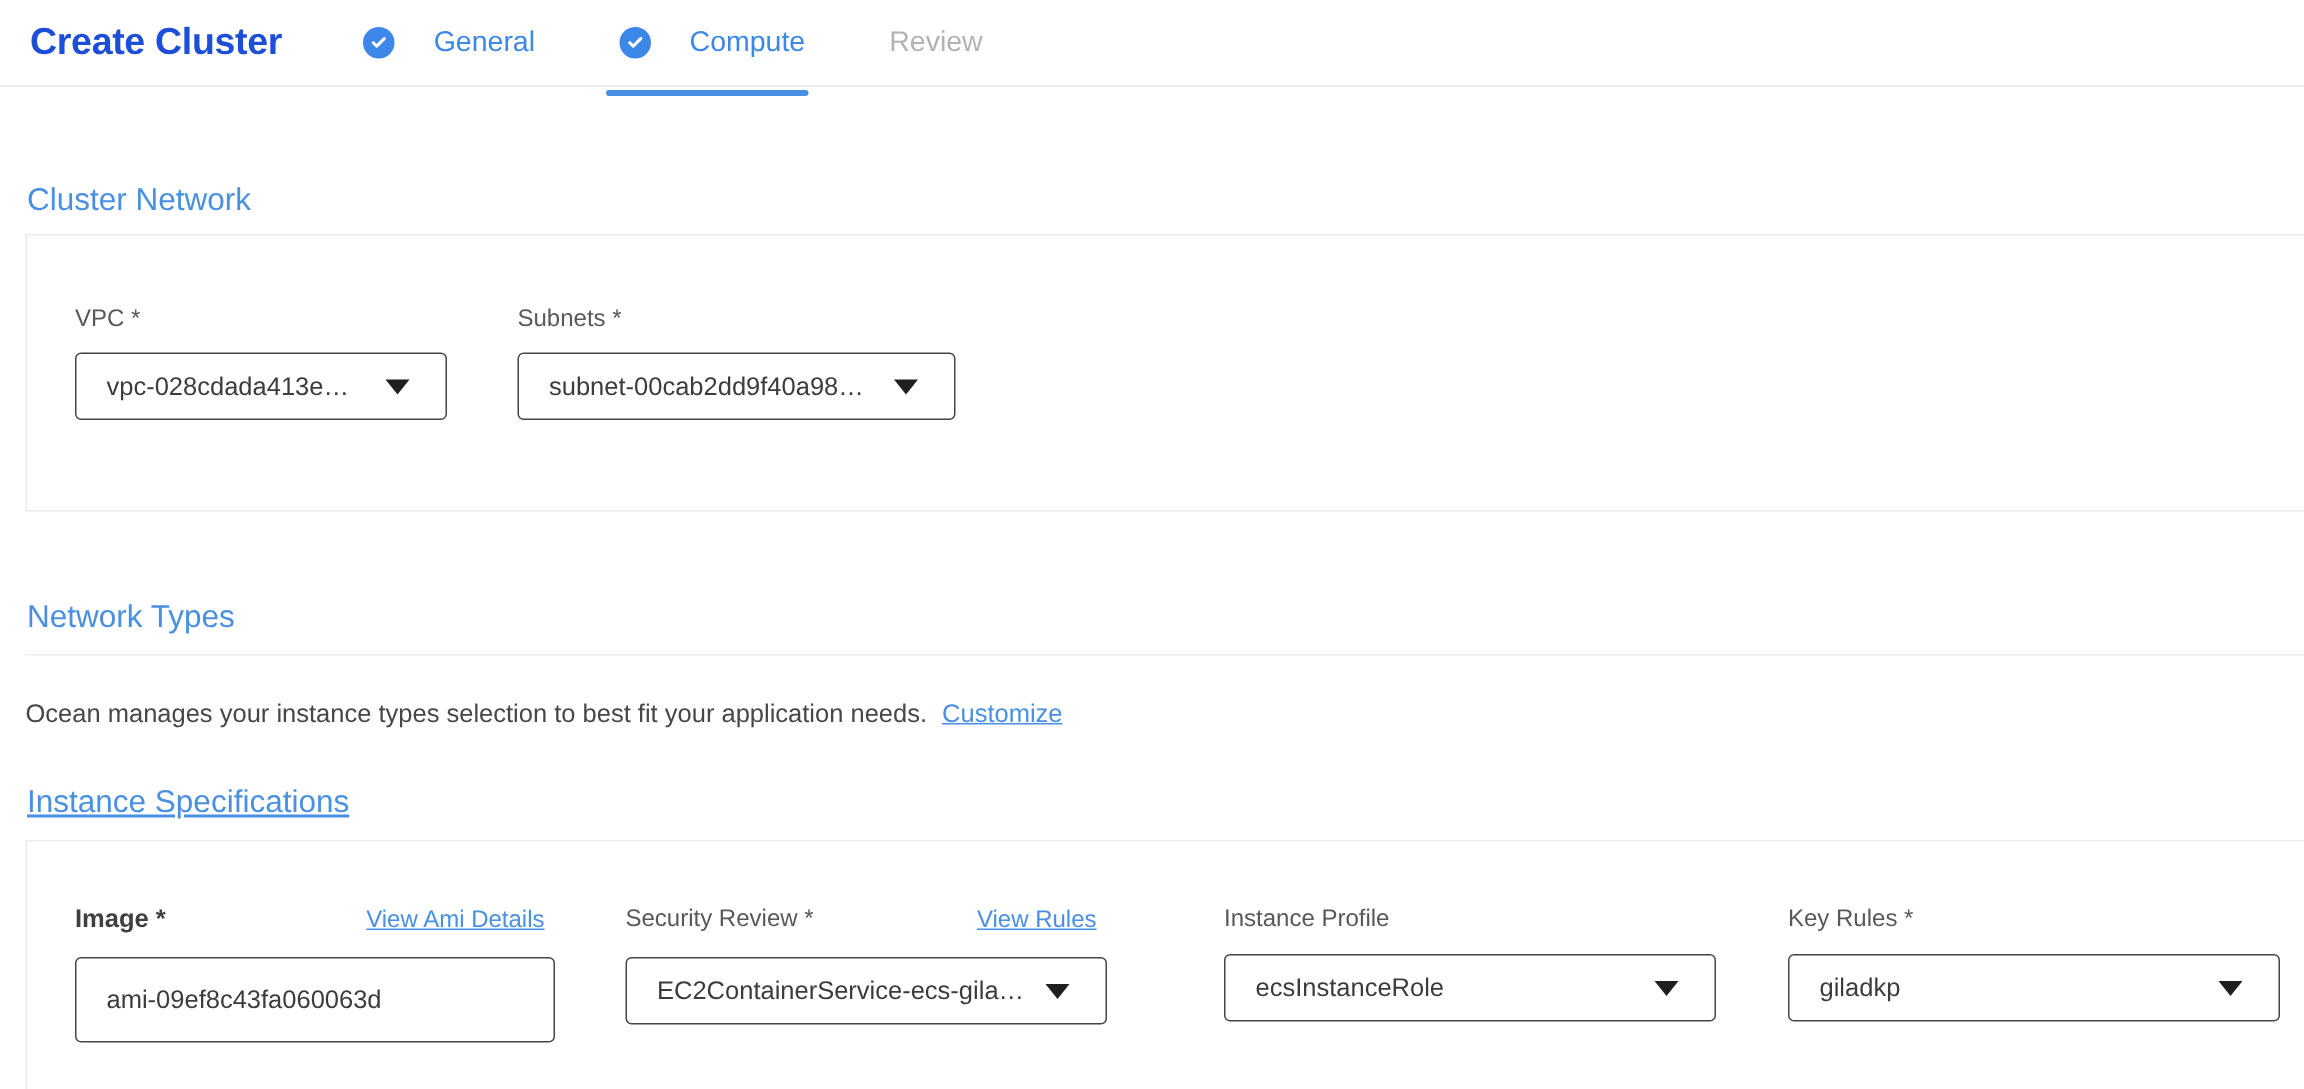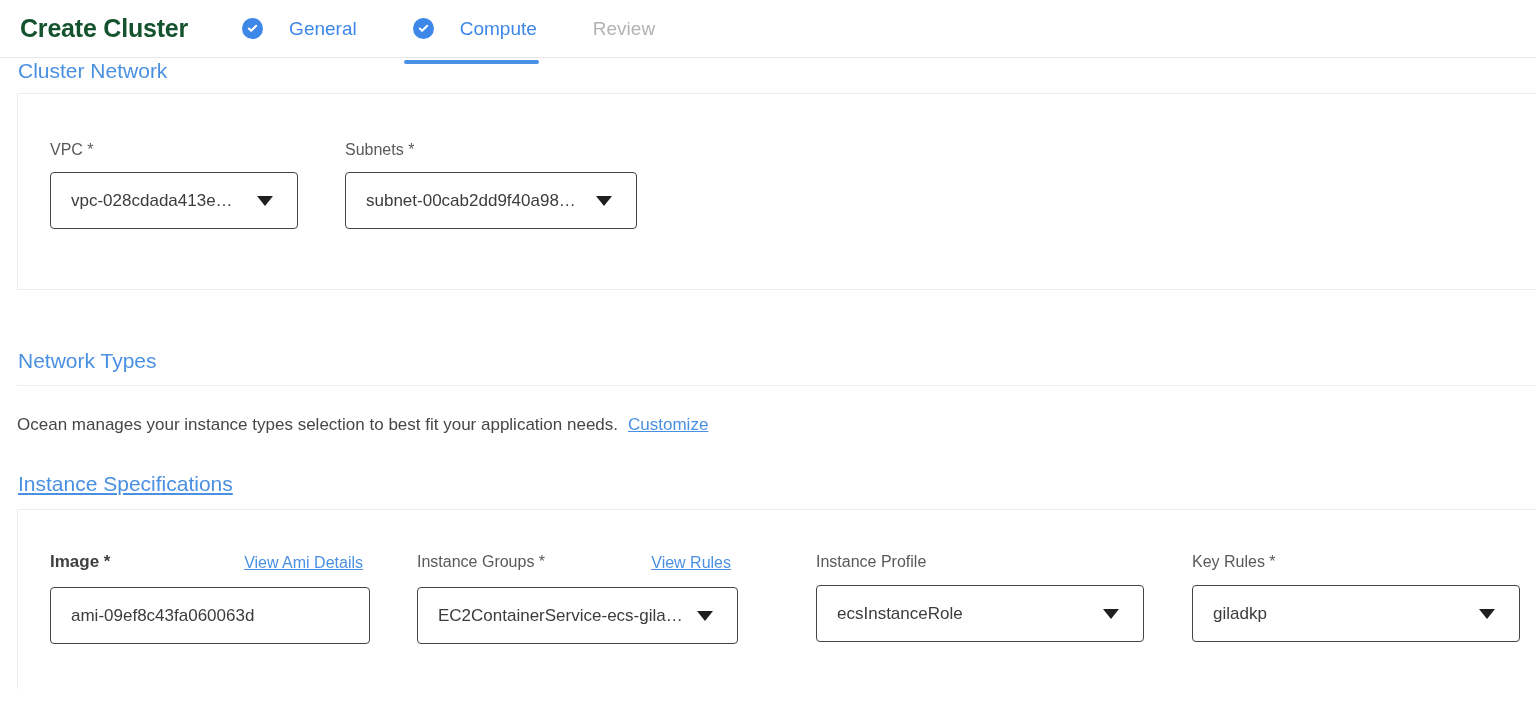--- a/index.html
+++ b/index.html
@@ -11,21 +11,21 @@
     color: #4a4a4a;
   }
   .page { position: relative; width: 1536px; height: 726px; background:#fff; }
 
   
   .wizard-header {
     height: 58px; border-bottom: 1px solid #e7e7e7;
     display: flex; align-items: center; padding-left: 20px;
   }
   .page-title {
-    font-size: 25px; font-weight: 700; color: #14532d;
+    font-size: 25px; font-weight: 700; color: #1d4ed8;
     margin-right: 54px; letter-spacing: -0.2px; white-space: nowrap;
   }
   .tabs { display: flex; align-items: center; height: 100%; }
   .tab {
     display: flex; align-items: center; gap: 26px;
     font-size: 19px; color: #3d87e8; margin-right: 56px;
     position: relative; cursor: pointer; white-space: nowrap; height: 100%;
   }
   .tab .check {
     width: 21px; height: 21px; border-radius: 50%;
@@ -36,21 +36,21 @@
   .tab-underline {
     position: absolute; left: -9px; right: -2px; height: 4px;
     background: #4a90e2; border-radius: 2px; top: 60px;
   }
 
   
   .section-heading {
     font-size: 21px; font-weight: 400; color: #4a90e2;
     margin-left: 18px; line-height: 26px;
   }
-  .h-cluster-network { }
+  .h-cluster-network { margin-top: 63px; }
   .h-machine-types   { margin-top: 58px; }
   .h-instance-specs  { margin-top: 36px; text-decoration: underline; }
 
   .card {
     margin-left: 17px;
     border-top: 1px solid #ececec;
     border-left: 1px solid #ececec;
     background: #ffffff;
   }
   .card-cluster-network {
@@ -71,21 +71,21 @@
     white-space: nowrap;
   }
   .field-head {
     display: flex; justify-content: space-between; align-items: flex-start;
     line-height: 21px; margin-bottom: 14px; padding-right: 7px;
   }
   .field-head .field-label { margin-bottom: 0; }
   .field-label.bold { font-weight: 700; color: #3f3f3f; font-size: 17px; }
 
   .control {
-    height: 57px; border: 1px solid #454545; border-radius: 4px;
+    height: 45px; border: 1px solid #454545; border-radius: 4px;
     background: #fff; display: flex; align-items: center;
     justify-content: space-between; padding: 0 24px 0 20px;
     font-size: 17px; color: #3c3c3c; cursor: pointer;
   }
   .control .value {
     overflow: hidden; white-space: nowrap; text-overflow: ellipsis;
   }
   .caret {
     width: 0; height: 0; flex: 0 0 auto; margin-left: 12px;
     border-left: 8px solid transparent; border-right: 8px solid transparent;
@@ -185,21 +185,21 @@
       <div class="field w-image">
         <div class="field-head">
           <span class="field-label bold">Image *</span>
           <span class="link">View Ami Details</span>
         </div>
         <input class="text-control" type="text" value="ami-09ef8c43fa060063d" style="">
       </div>
 
       <div class="field w-sg">
         <div class="field-head">
-          <span class="field-label">Instance Groups *</span>
+          <span class="field-label">Security Review *</span>
           <span class="link">View Rules</span>
         </div>
         <div class="control">
           <span class="value">EC2ContainerService-ecs-gilad…</span>
           <span class="caret"></span>
         </div>
       </div>
 
       <div class="field w-ip">
         <div class="field-head">

